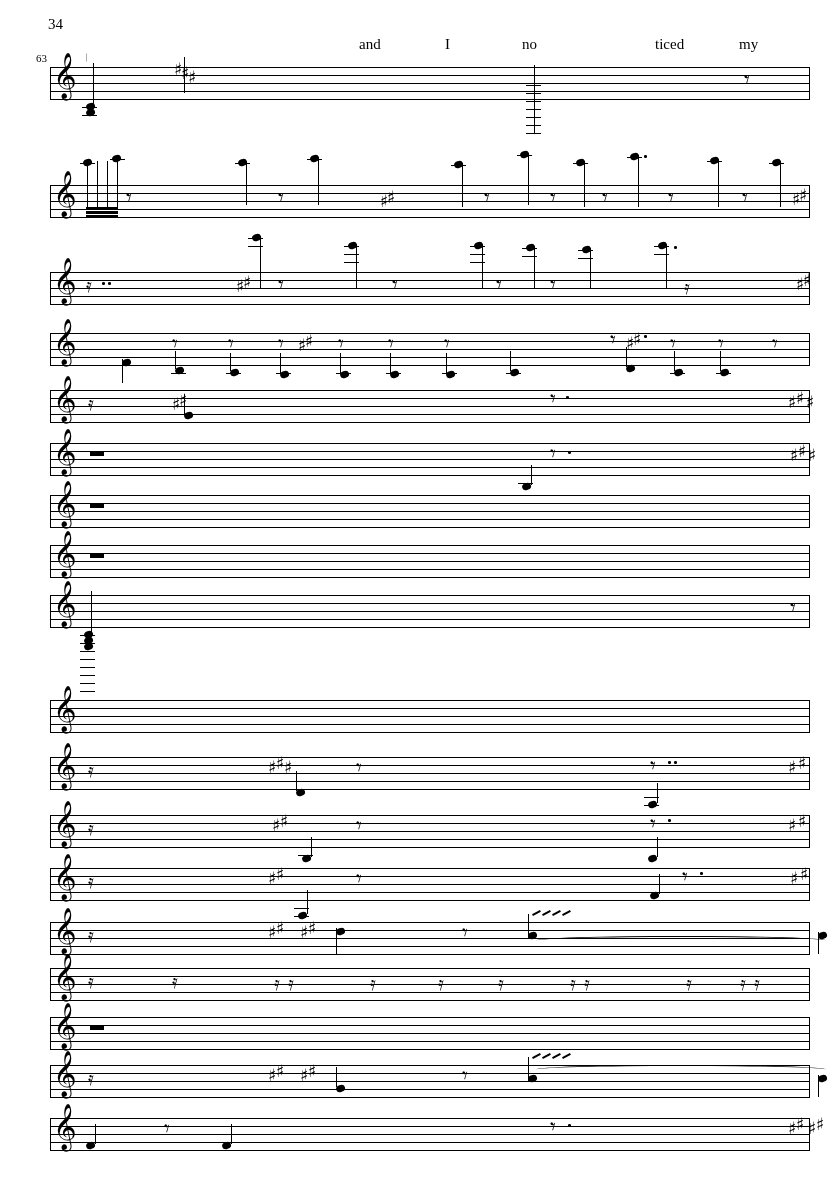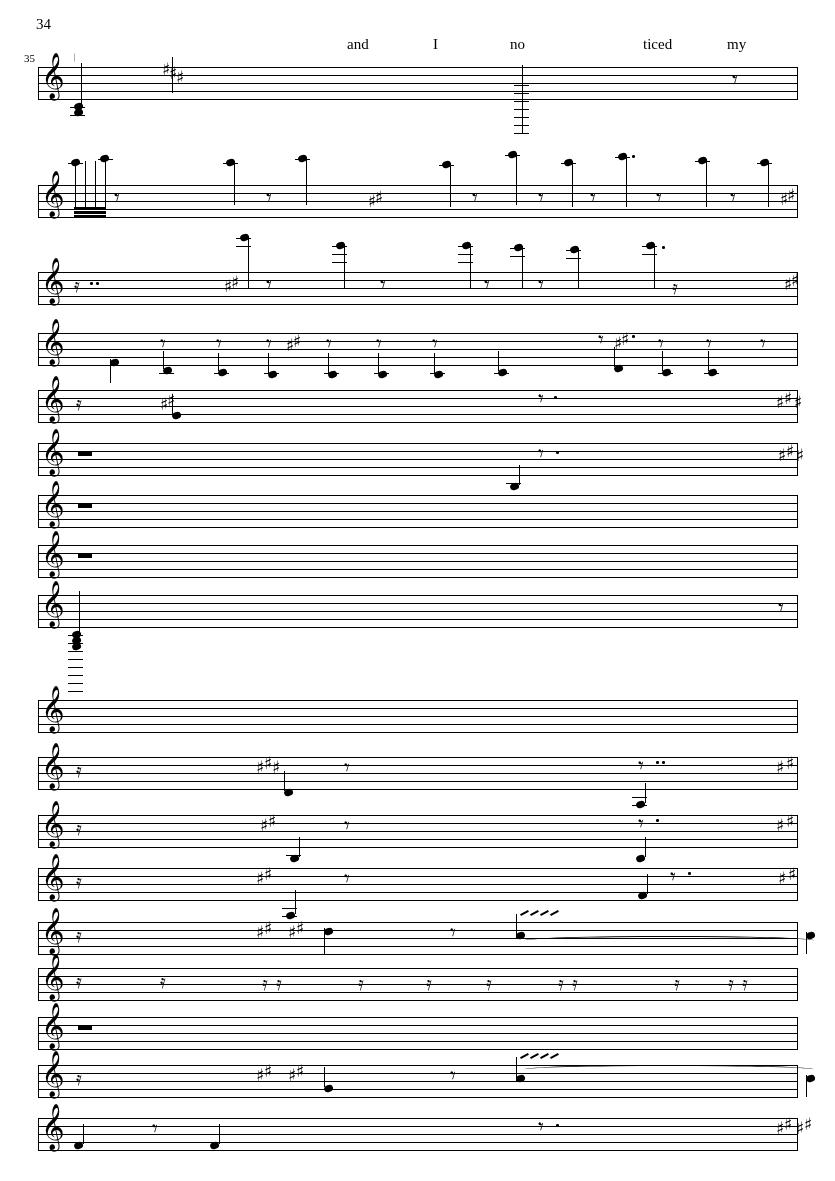--- a/index.html
+++ b/index.html
@@ -12,20 +12,21 @@
     height: 1181px;
     font-family: "Liberation Serif", serif;
     color: #000000;
     position: relative;
     overflow: hidden;
   }
   .page {
     position: relative;
     width: 693px;
     height: 1181px;
+    margin-left: 12px;
   }
   .page-number {
     position: absolute;
     left: 36px;
     top: 16px;
     font-size: 15px;
     font-family: "Liberation Serif", serif;
   }
   .measure-number {
     position: absolute;
@@ -158,21 +159,21 @@
 <div class="page">
 
   <div class="page-number">34</div>
 
   <div class="lyric" style="left:347px; top:36px;">and</div>
   <div class="lyric" style="left:433px; top:36px;">I</div>
   <div class="lyric" style="left:510px; top:36px;">no</div>
   <div class="lyric" style="left:643px; top:36px;">ticed</div>
   <div class="lyric" style="left:727px; top:36px;">my</div>
 
-  <div class="measure-number" style="left:24px; top:52px;">35</div>
+  <div class="measure-number" style="left:24px; top:52px;">63</div>
 
   <div class="system" style="top:67px;">
     <div class="staff">
       <div class="line l0"></div>
         <div class="line l1"></div>
         <div class="line l2"></div>
         <div class="line l3"></div>
         <div class="line l4"></div>
       <div class="barline start"></div>
         <div class="barline end"></div>

